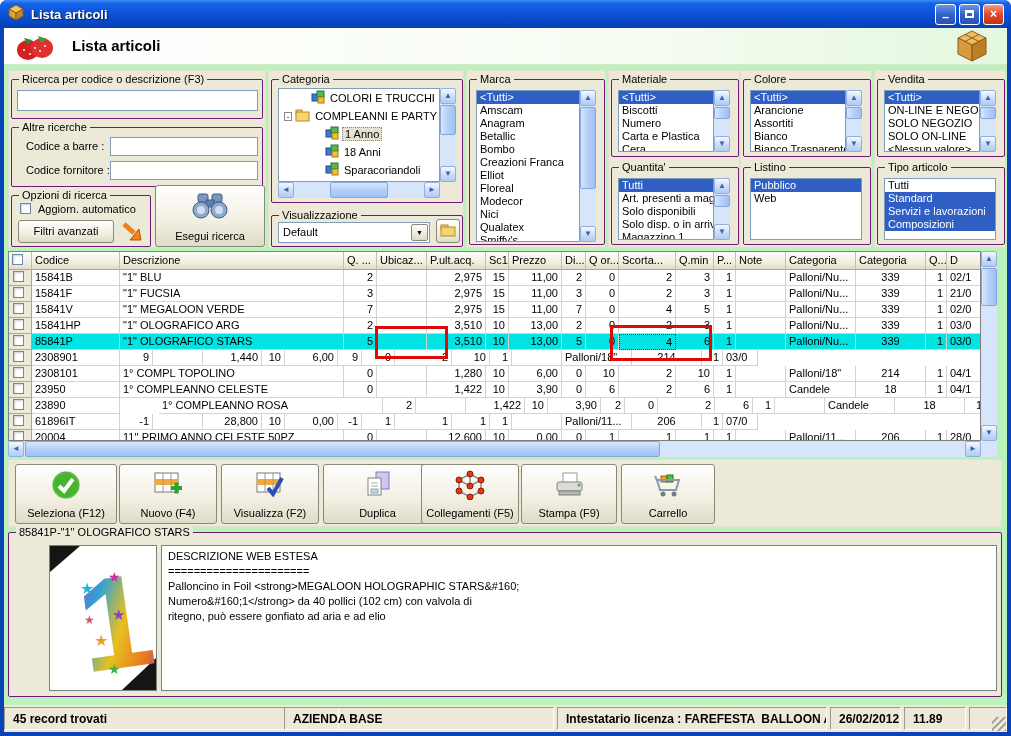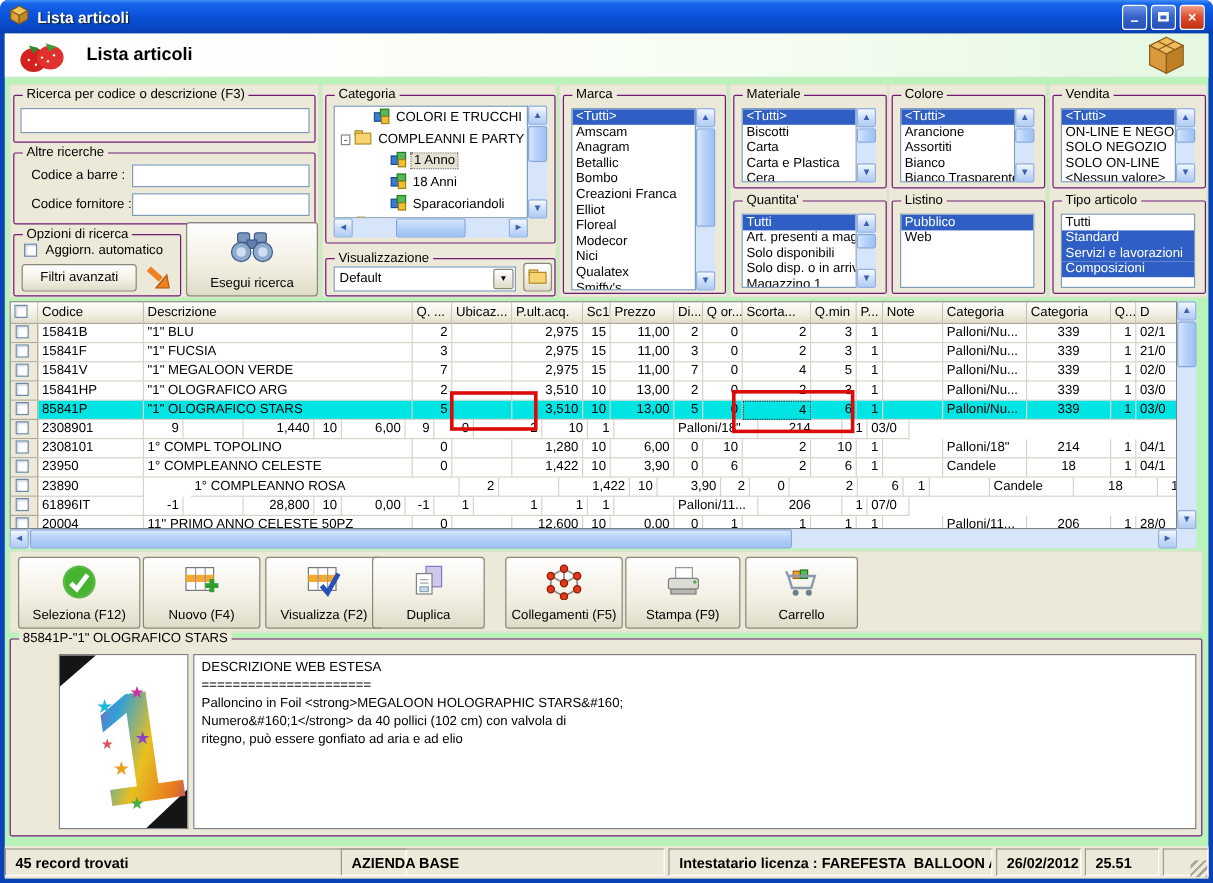--- a/index.html
+++ b/index.html
@@ -231,21 +231,21 @@
         </div>
       </div>
     </div>
 
     <div class="panel" style="left:604px;top:42px;width:132px;height:178px;">
       <div class="gbx" style="left:2px;top:8px;width:128px;height:78px;">
         <span class="legend">Materiale</span>
         <div class="listbox" style="left:6px;top:10px;width:96px;height:62px;">
             <div class="list-item sel">&lt;Tutti&gt;</div>
             <div class="list-item">Biscotti</div>
-            <div class="list-item">Carta</div>
+            <div class="list-item">Numero</div>
             <div class="list-item">Carta e Plastica</div>
             <div class="list-item">Cera</div>
           </div>
         <div class="sb" style="left:102px;top:10px;width:16px;height:62px;">
           <span class="sb-btn" style="left:0;top:0;">▲</span>
           <span class="sb-thumb" style="left:0;top:17px;width:16px;height:12px;"></span>
           <span class="sb-btn" style="left:0;bottom:0;top:auto;">▼</span>
         </div>
       </div>
       <div class="gbx" style="left:2px;top:96px;width:128px;height:78px;">
@@ -596,21 +596,21 @@
         <div class="toolbtn" style="left: 212px; width: 98px;">
           <span class="ic"><svg width="30" height="30" viewBox="0 0 30 30">
               <rect x="2" y="3" width="23" height="19" fill="#fff" stroke="#777"></rect>
               <rect x="2" y="9" width="23" height="6" fill="#f6a830"></rect>
               <line x1="10" y1="3" x2="10" y2="22" stroke="#999"></line>
               <line x1="18" y1="3" x2="18" y2="22" stroke="#999"></line>
               <polyline points="13,18 18,24 27,8" fill="none" stroke="#2a50b8" stroke-width="4"></polyline>
             </svg></span>
           <span class="blab">Visualizza (F2)</span>
         </div>
-        <div class="toolbtn" style="left: 301px; width: 94px;">
+        <div class="toolbtn" style="left: 314px; width: 109px;">
           <span class="ic"><svg width="30" height="30" viewBox="0 0 30 30">
               <rect x="13" y="2" width="13" height="17" fill="#cfc8ec" stroke="#8678c0"></rect>
               <rect x="5" y="8" width="13" height="17" fill="#fff" stroke="#808080"></rect>
               <line x1="8" y1="13" x2="15" y2="13" stroke="#aaa"></line>
               <line x1="8" y1="16" x2="15" y2="16" stroke="#aaa"></line>
               <rect x="8" y="19" width="7" height="4" fill="#c8d8ee" stroke="#8aa"></rect>
             </svg></span>
           <span class="blab">Duplica</span>
         </div>
         <div class="toolbtn" style="left: 412px; width: 98px;">
@@ -692,18 +692,18 @@
           <div class="desc-line">Numero&amp;#160;1&lt;/strong&gt; da 40 pollici (102 cm) con valvola di</div>
           <div class="desc-line">ritegno, può essere gonfiato ad aria e ad elio</div>
         </div>
     </div>
 
     <div class="statusbar">
       <span class="st-sec" style="left:0;width:335px;">45 record trovati</span>
       <span class="st-sec" style="left:280px;width:270px;">AZIENDA BASE</span>
       <span class="st-sec" style="left:553px;width:270px;">Intestatario licenza : FAREFESTA  BALLOON A</span>
       <span class="st-sec" style="left:826px;width:71px;">26/02/2012</span>
-      <span class="st-sec" style="left:900px;width:62px;">25.51</span>
+      <span class="st-sec" style="left:900px;width:62px;">11.89</span>
       <span class="st-sec" style="left:965px;width:38px;"></span>
       <span class="grip"></span>
     </div>
   </div>
 </div>
 
 </body></html>

